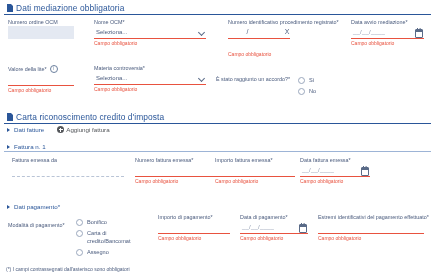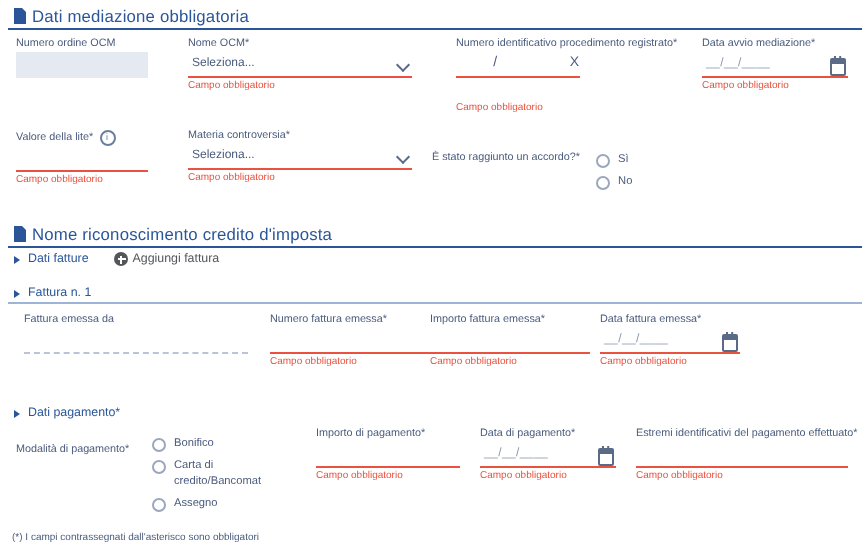--- a/index.html
+++ b/index.html
@@ -185,21 +185,21 @@
         <span class="radio-row">
           <span class="radio"></span>
           <span class="radio-label">No</span>
         </span>
       </span>
     </div>
   </div>
 
   <div class="sec-head" style="position:absolute;left:4px;top:112px;width:424px;">
     <span class="doc-icon"></span>
-    <span class="sec-title">Nome riconoscimento credito d'imposta</span>
+    <span class="sec-title">Carta riconoscimento credito d'imposta</span>
   </div>
 
   <div class="sub-head noline" style="position:absolute;left:4px;top:126px;width:424px;">
     <span class="arrow"></span>
     <span class="sub-title">Dati fatture</span>
     <span class="addbtn">
       <span class="plus-circle"></span>
       <span class="addbtn-label">Aggiungi fattura</span>
     </span>
   </div>

